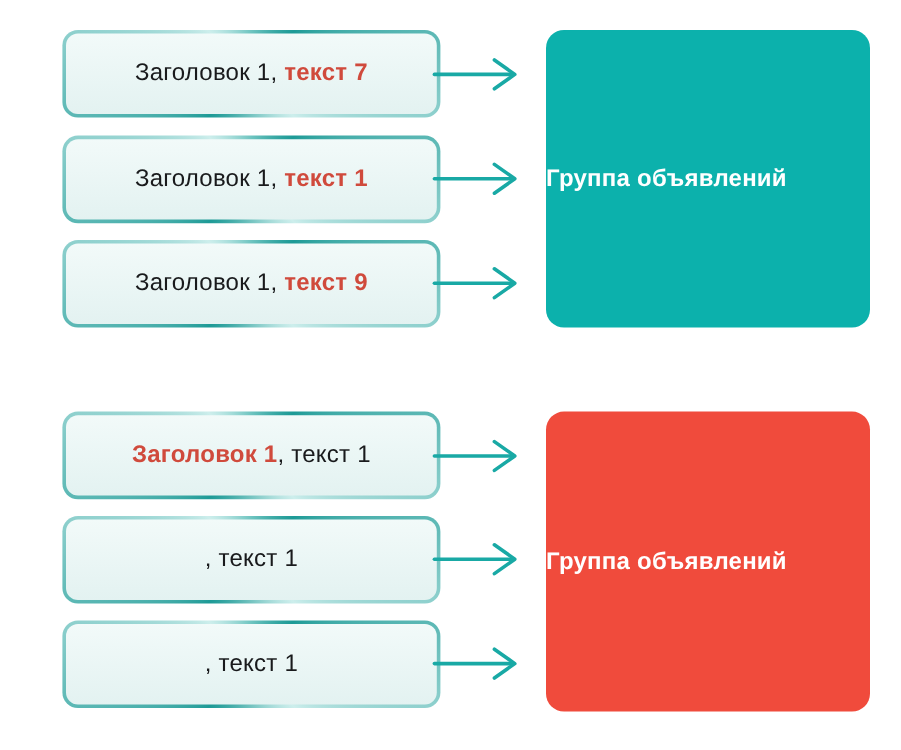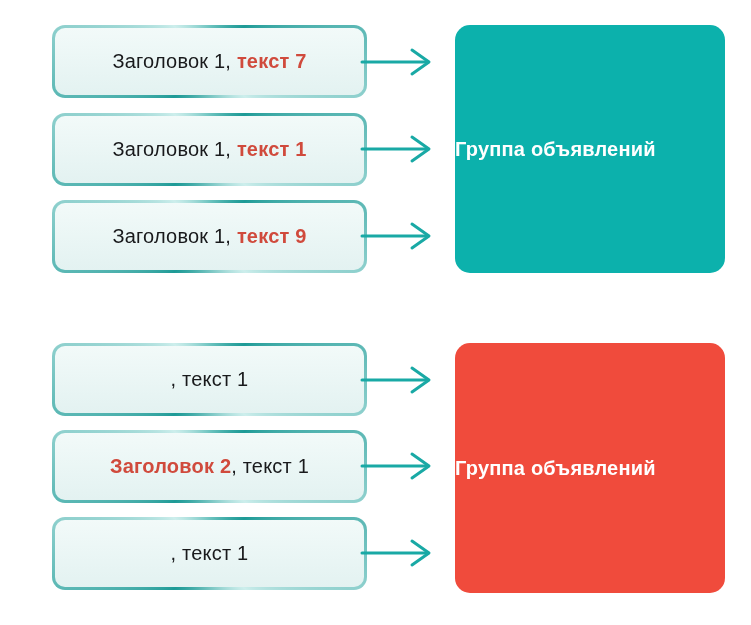--- a/index.html
+++ b/index.html
@@ -129,26 +129,26 @@
     </svg>
 
   <div class="group-box teal" style="top:25px; height:248px;">
     <div class="group-label">
       <span>Группа объявлений</span>
     </div>
   </div>
 
   <div class="pill" style="top:343px;">
     <div class="pill-inner">
+        <span class="seg accent">Заголовок 1</span>
         <span class="seg plain">, текст 1</span>
       </div>
   </div>
   <div class="pill" style="top:430px;">
     <div class="pill-inner">
-        <span class="seg accent">Заголовок 2</span>
         <span class="seg plain">, текст 1</span>
       </div>
   </div>
   <div class="pill" style="top:517px;">
     <div class="pill-inner">
         <span class="seg plain">, текст 1</span>
       </div>
   </div>
 
   <svg class="arrow" style="top:364px;" viewBox="0 0 74 32">

